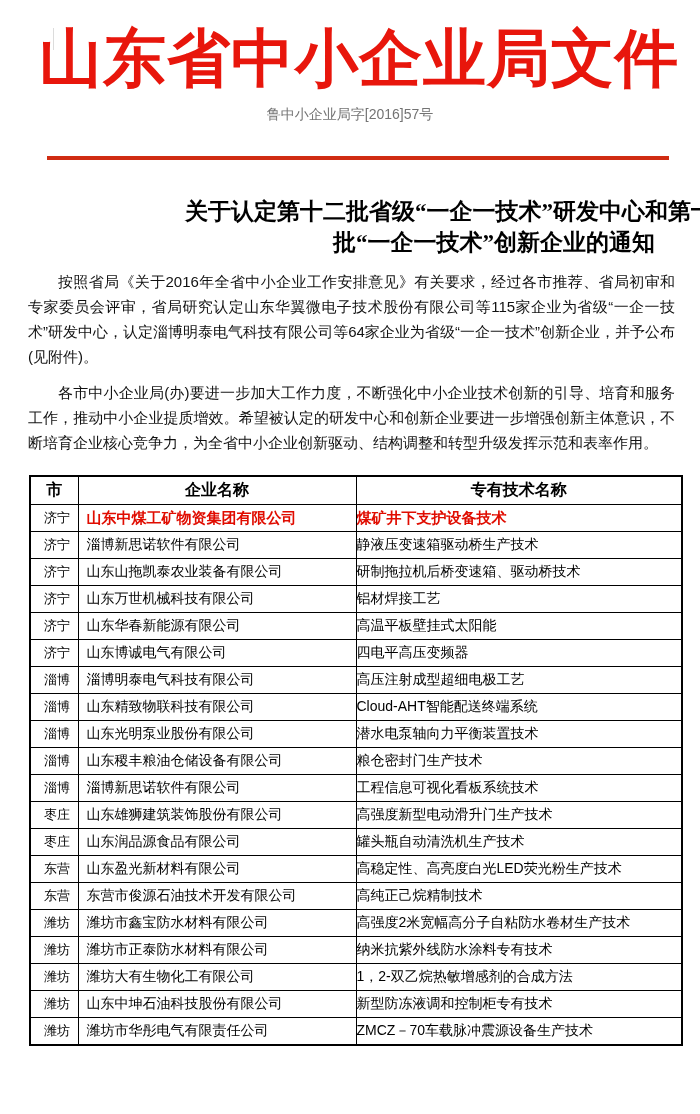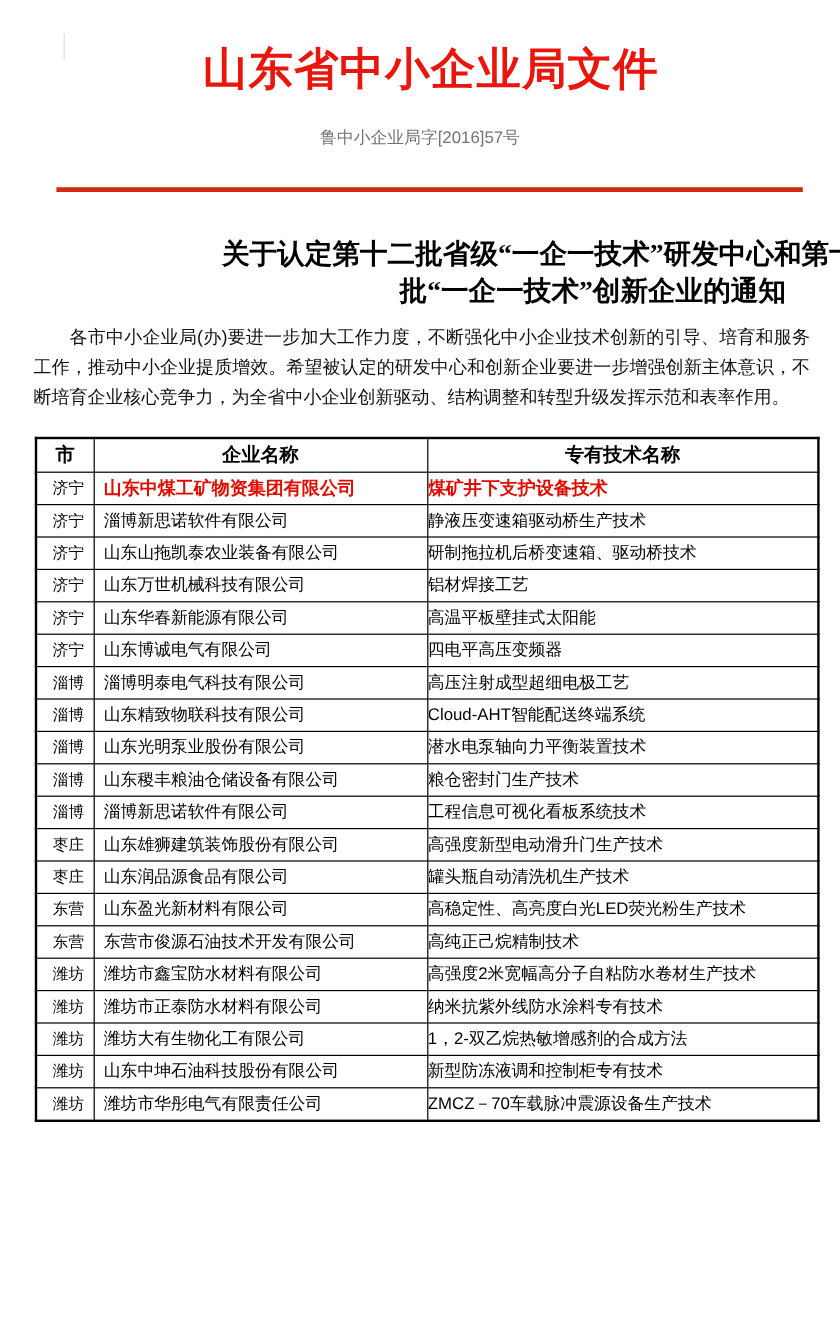--- a/index.html
+++ b/index.html
@@ -17,21 +17,21 @@
     left: 53px; top: 28px;
     width: 1px; height: 22px;
     background: #dcdcdc;
   }
   .banner {
     padding-top: 26px;
     padding-left: 18px;
     text-align: center;
     font-family: "Liberation Serif", "DejaVu Serif", serif;
     font-weight: 700;
-    font-size: 37px;
+    font-size: 63px;
     line-height: 66px;
     letter-spacing: 1px;
     color: var(--banner-red, #e8160c);
     white-space: nowrap;
   }
   .doc-number {
     margin-top: 14px;
     text-align: center;
     font-size: 14px;
     color: #737373;
@@ -113,20 +113,21 @@
   <div class="doc-number">鲁中小企业局字[2016]57号</div>
 
   <div class="rule"></div>
 
   <div class="title">
     <div class="title-line1">关于认定第十二批省级“一企一技术”研发中心和第十</div>
     <div class="title-line2">批“一企一技术”创新企业的通知</div>
   </div>
 
 
+  <p class="para">按照省局《关于2016年全省中小企业工作安排意见》有关要求，经过各市推荐、省局初审和专家委员会评审，省局研究认定山东华翼微电子技术股份有限公司等115家企业为省级“一企一技术”研发中心，认定淄博明泰电气科技有限公司等64家企业为省级“一企一技术”创新企业，并予公布(见附件)。</p>
   <p class="para">各市中小企业局(办)要进一步加大工作力度，不断强化中小企业技术创新的引导、培育和服务工作，推动中小企业提质增效。希望被认定的研发中心和创新企业要进一步增强创新主体意识，不断培育企业核心竞争力，为全省中小企业创新驱动、结构调整和转型升级发挥示范和表率作用。</p>
 
   <table class="tech-table">
     <colgroup>
       <col class="c-city">
         <col class="c-company">
         <col class="c-tech">
     </colgroup>
     <thead>
       <tr>

